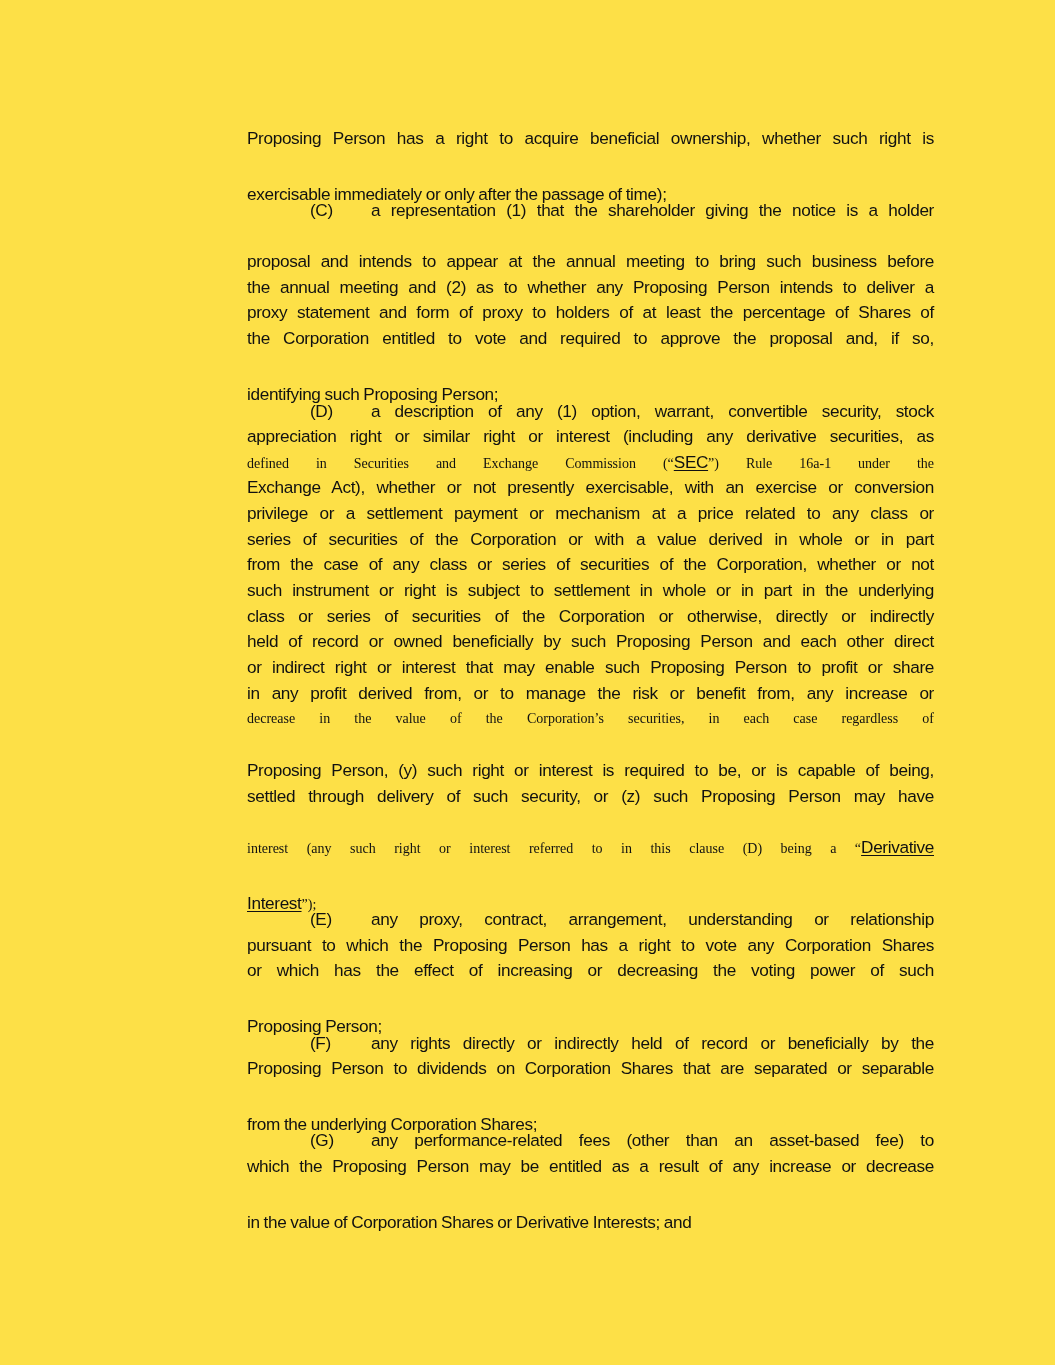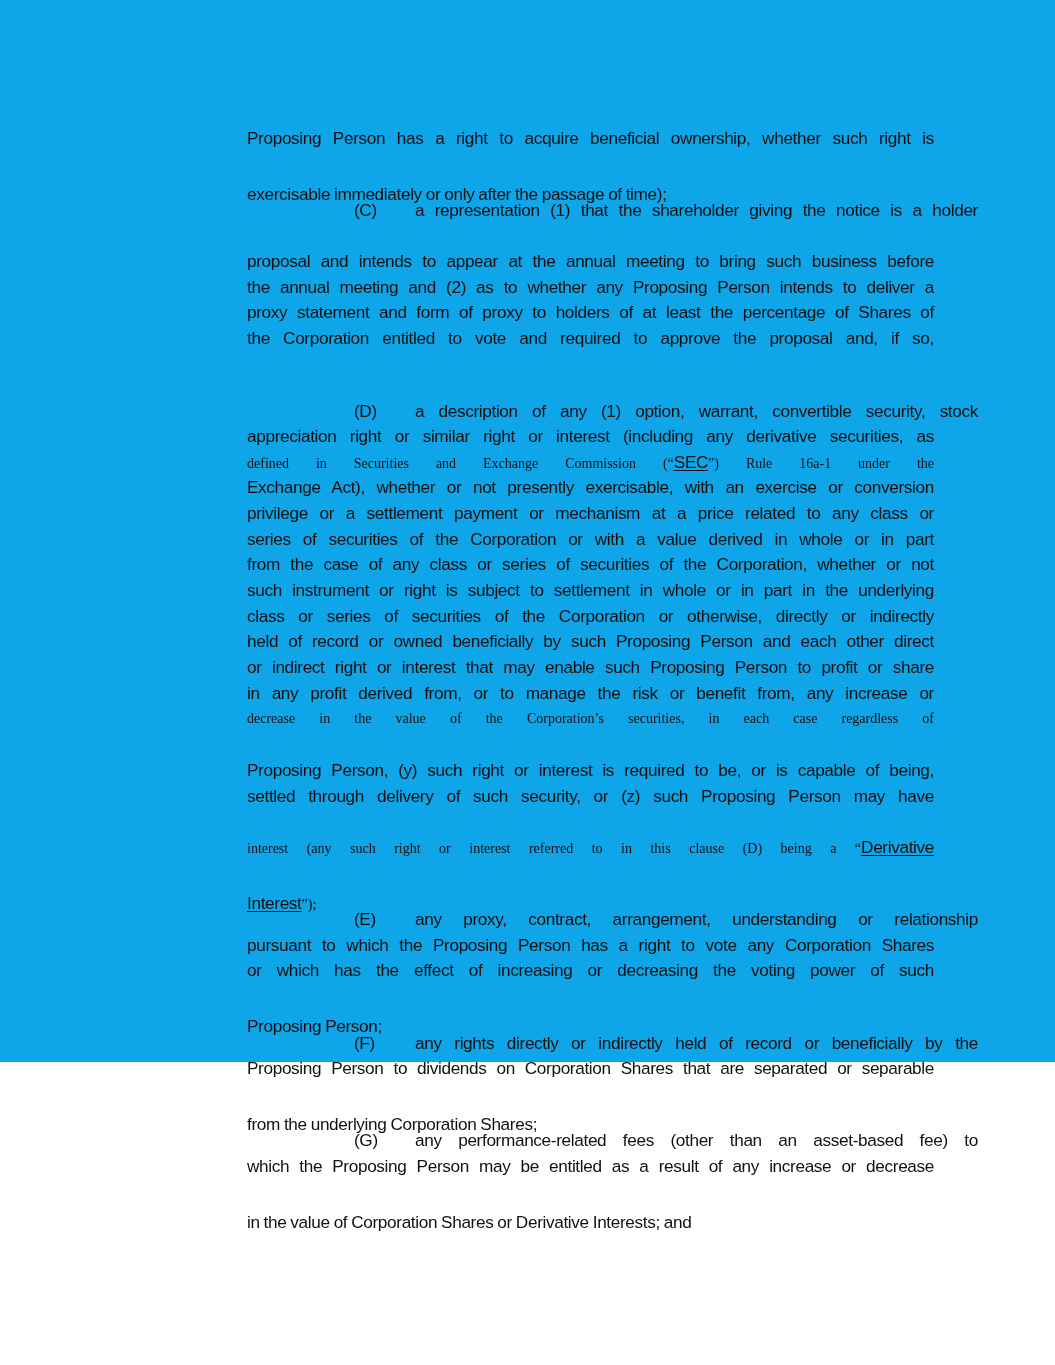--- a/index.html
+++ b/index.html
@@ -1,51 +1,52 @@
 <!DOCTYPE html>
 <html><head>
 <meta charset="utf-8">
 <style>
   html, body { margin: 0; padding: 0; background: #ffffff; }
   body { width: 1055px; height: 1365px; position: relative; overflow: hidden; }
-  .page { position: absolute; left: 0; top: 0; width: 1055px; height: 1062px; background: #0ea5e9; }
+  .page { position: absolute; left: 0; top: 0; width: 1055px; height: 1365px; background: #fde047; }
   .line {
     position: absolute;
     left: 247px;
     width: 687px;
     height: 26px;
     font-family: "Liberation Sans", sans-serif;
     font-size: 17.2px;
     line-height: 26px;
     color: #111;
     white-space: nowrap;
     text-align: justify;
     text-align-last: justify;
     letter-spacing: -0.35px;
     word-spacing: -0.5px;
   }
   .line.last { text-align-last: left; margin-top: 30px; }
-  .line.indent { left: 310px; width: 624px; margin-left: 44px; }
+  .line.indent { left: 310px; width: 624px; }
   .label { display: inline-block; width: 61px; text-align: left; }
   .serif { font-family: "Liberation Serif", serif; font-size: 14px; letter-spacing: 0; }
   .u { text-decoration: underline; text-underline-offset: 2px; }
 </style>
 </head>
 <body>
 
 <div class="page">
 
   <div class="line" style="top:125px">Proposing Person has a right to acquire beneficial ownership, whether such right is</div>
   <div class="line last" style="top:151px">exercisable immediately or only after the passage of time);</div>
 
   <div class="line indent" style="top:197px"><span class="label">(C)</span><span>a representation (1) that the shareholder giving the notice is a holder</span></div>
   <div class="line" style="top:248px">proposal and intends to appear at the annual meeting to bring such business before</div>
   <div class="line" style="top:274px">the annual meeting and (2) as to whether any Proposing Person intends to deliver a</div>
   <div class="line" style="top:299px">proxy statement and form of proxy to holders of at least the percentage of Shares of</div>
   <div class="line" style="top:325px">the Corporation entitled to vote and required to approve the proposal and, if so,</div>
+  <div class="line last" style="top:351px">identifying such Proposing Person;</div>
 
   <div class="line indent" style="top:398px"><span class="label">(D)</span><span>a description of any (1) option, warrant, convertible security, stock</span></div>
   <div class="line" style="top:423px">appreciation right or similar right or interest (including any derivative securities, as</div>
   <div class="line" style="top:449px"><span class="serif">defined in Securities and Exchange Commission (“</span><span class="u">SEC</span><span class="serif">”) Rule 16a-1 under the</span></div>
   <div class="line" style="top:474px">Exchange Act), whether or not presently exercisable, with an exercise or conversion</div>
   <div class="line" style="top:500px">privilege or a settlement payment or mechanism at a price related to any class or</div>
   <div class="line" style="top:526px">series of securities of the Corporation or with a value derived in whole or in part</div>
   <div class="line" style="top:551px">from the case of any class or series of securities of the Corporation, whether or not</div>
   <div class="line" style="top:577px">such instrument or right is subject to settlement in whole or in part in the underlying</div>
   <div class="line" style="top:603px">class or series of securities of the Corporation or otherwise, directly or indirectly</div>

